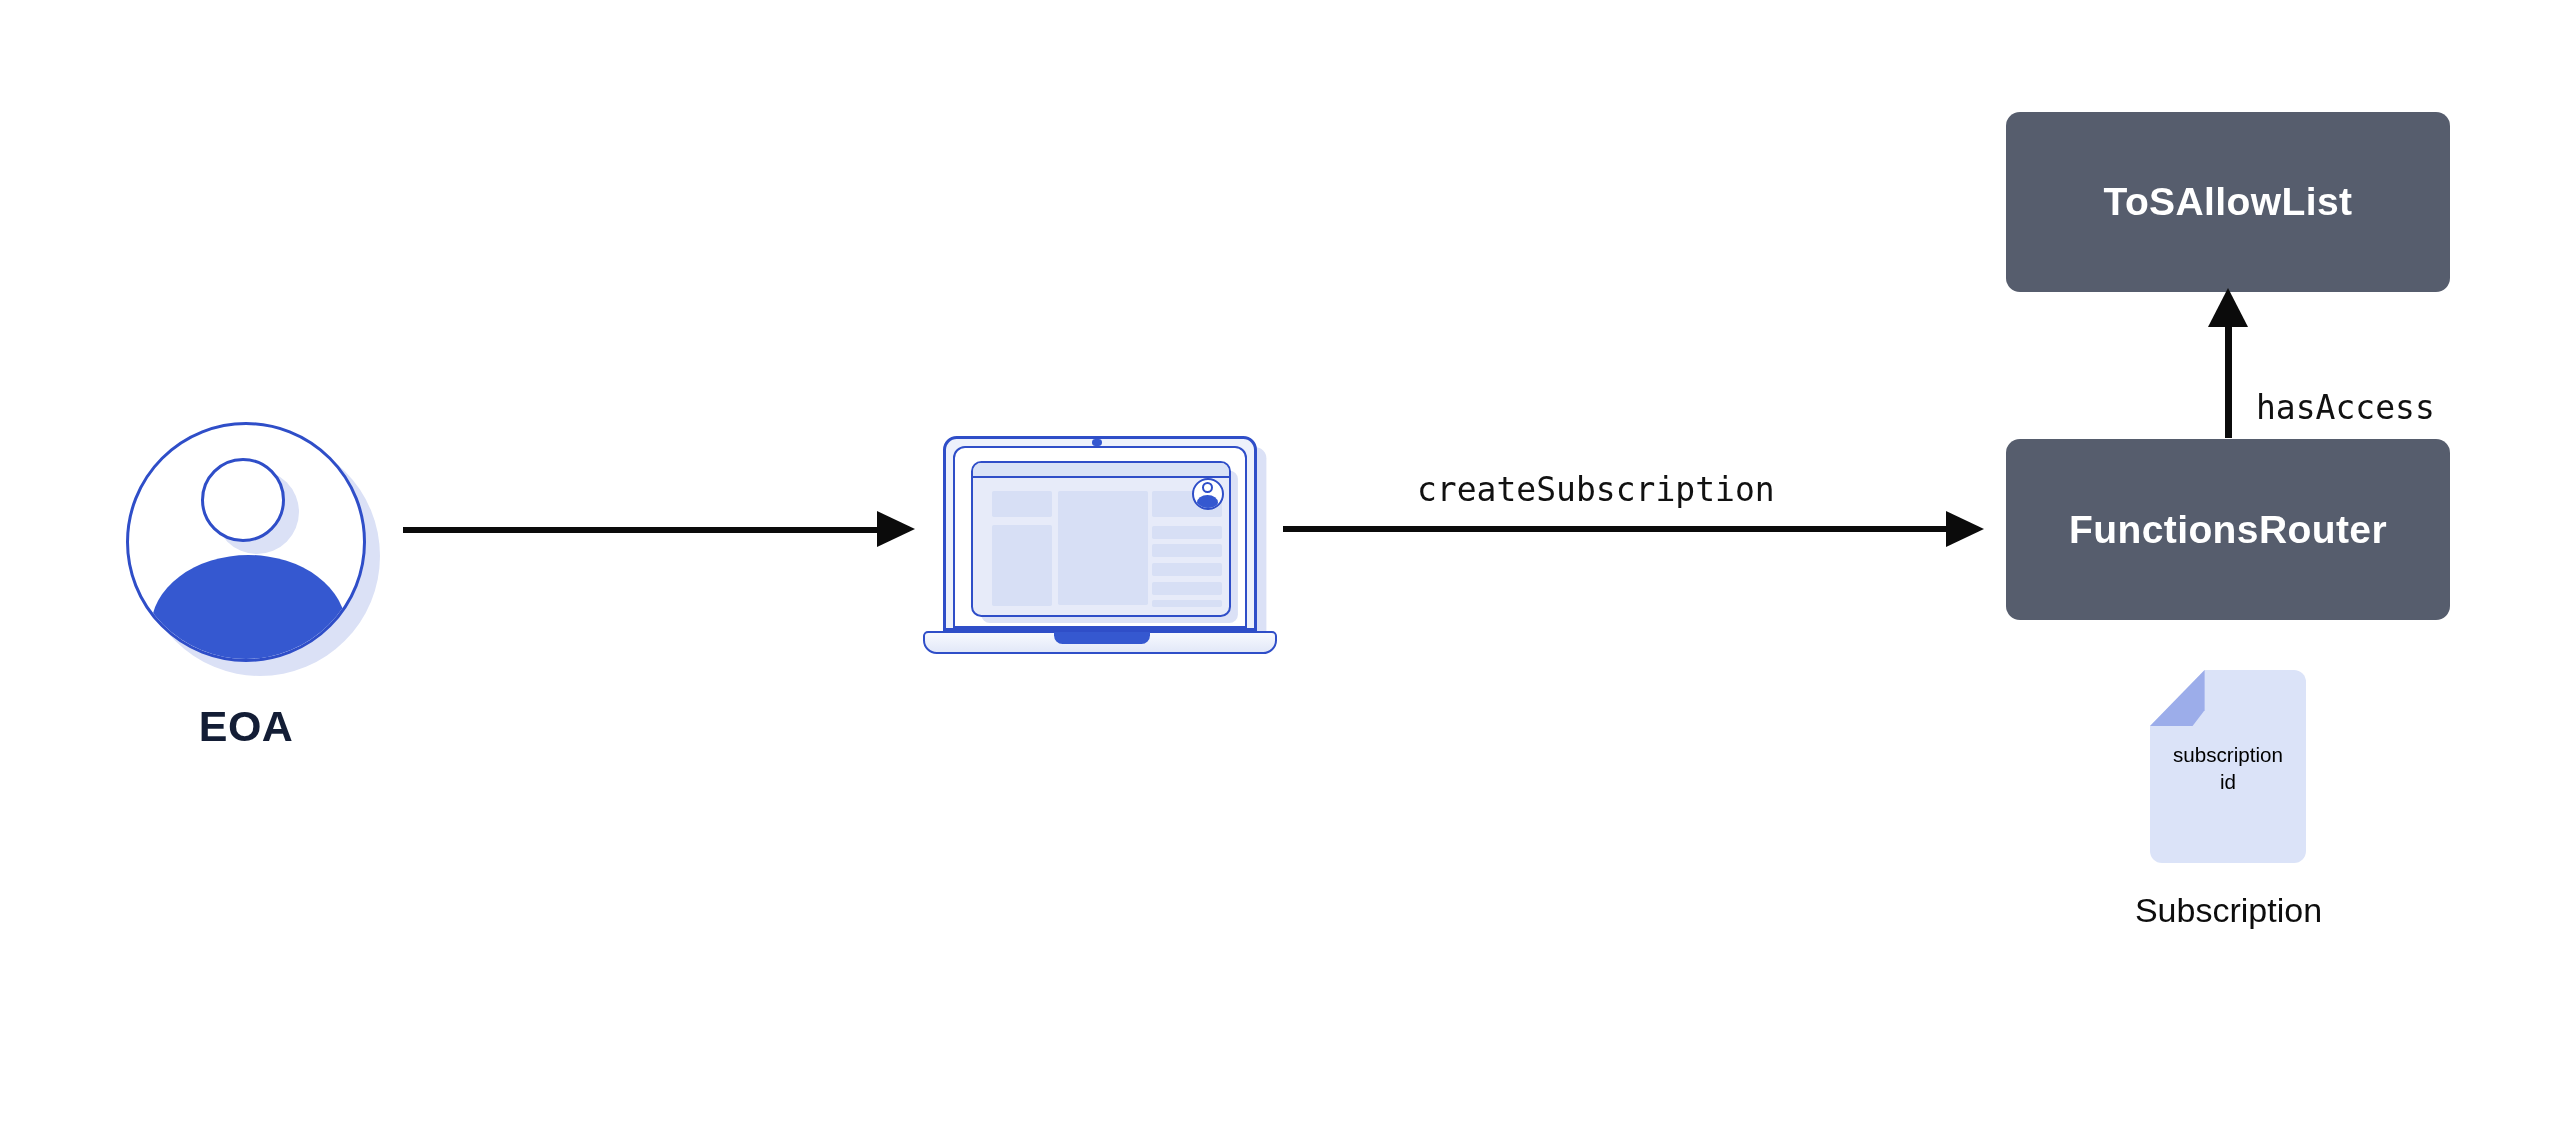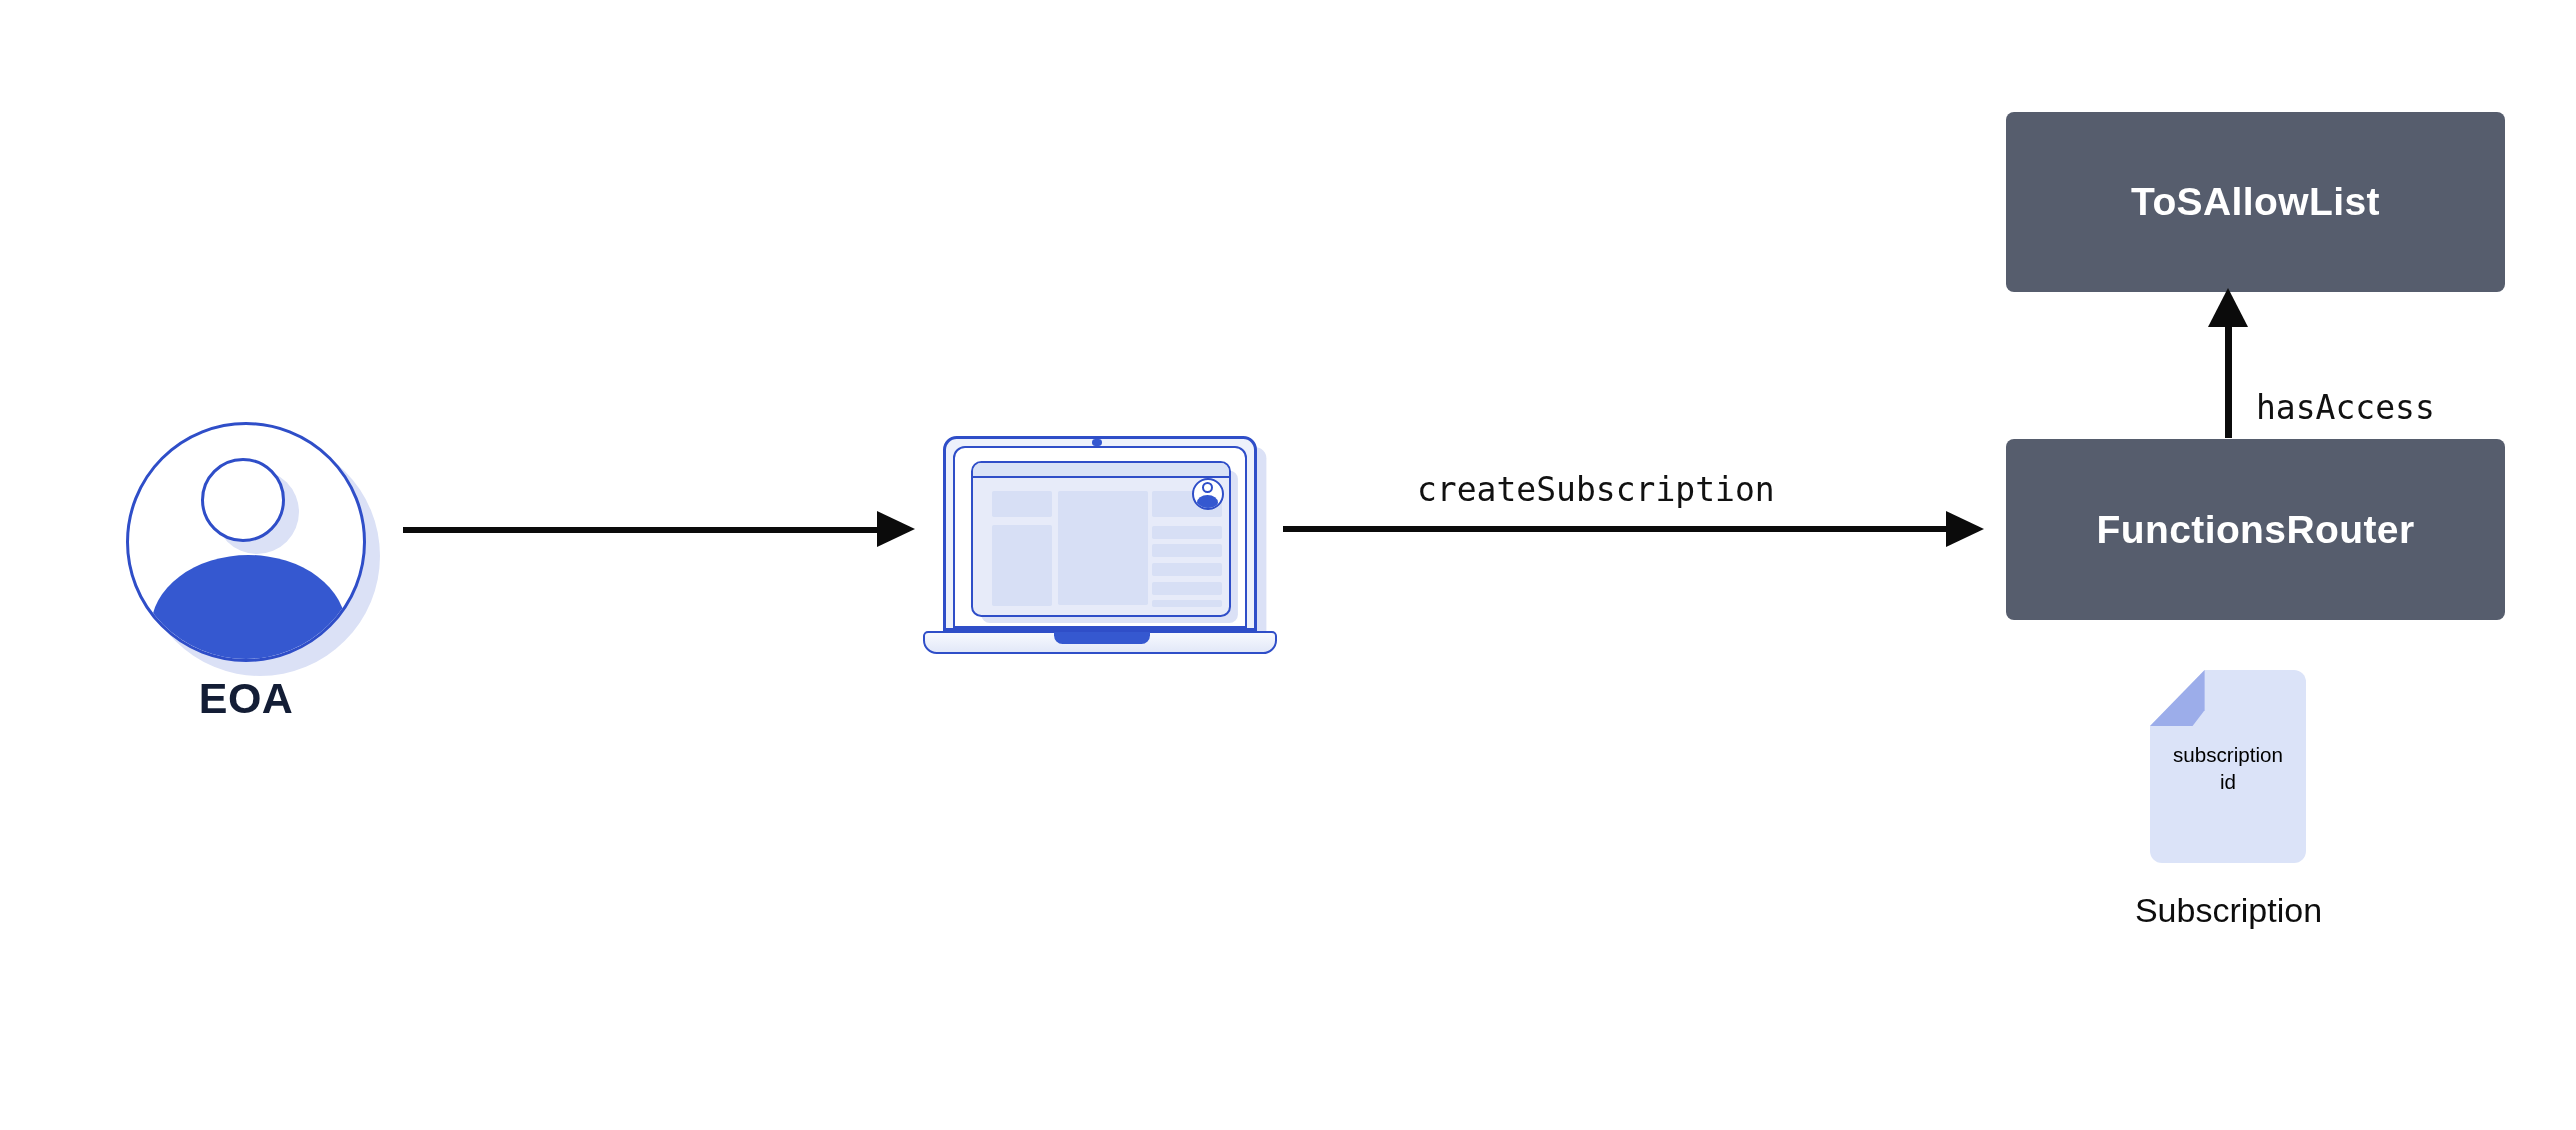--- a/index.html
+++ b/index.html
@@ -26,21 +26,21 @@
 
   
   .eoa-shadow{left:140px;top:436px;width:240px;height:240px;border-radius:50%;background:var(--shadow-blue);}
   .eoa-circle{left:126px;top:422px;width:240px;height:240px;border-radius:50%;background:#fff;
     border:3.4px solid var(--accent-blue);overflow:hidden;}
   .eoa-head-shadow{left:86px;top:45px;width:84px;height:84px;border-radius:50%;background:var(--shadow-blue);}
   .eoa-head{left:72px;top:33px;width:84px;height:84px;border-radius:50%;background:#fff;border:3.4px solid var(--accent-blue);}
   .eoa-body{left:22px;top:130px;width:195px;height:146px;border-radius:50%;background:var(--fill-blue);}
 
   .node-label{font-size:43px;font-weight:700;color:var(--label-navy);text-align:center;letter-spacing:0.4px;}
-  .eoa-label{left:92px;top:674px;width:308px;}
+  .eoa-label{left:92px;top:702px;width:308px;}
   .frontend-label{left:947px;top:690px;width:308px;}
 
   
   .h-line{height:6px;background:var(--arrow-black);}
   .h-head{width:0;height:0;border-top:18px solid transparent;border-bottom:18px solid transparent;
     border-left:38px solid var(--arrow-black);}
   .v-line{width:6.9px;background:var(--arrow-black);}
   .v-head{width:0;height:0;border-left:20.6px solid transparent;border-right:20.6px solid transparent;
     border-bottom:39px solid var(--arrow-black);}
   .mono-label{font-family:"DejaVu Sans Mono",monospace;font-size:33px;color:var(--mono-text);white-space:nowrap;}
@@ -70,21 +70,21 @@
   .bar-5{left:179px;top:137px;width:70px;height:6.9px;}
   .card-avatar{left:219px;top:14.6px;width:32px;height:32px;border-radius:50%;background:#fff;
     border:2.6px solid var(--accent-blue);overflow:hidden;}
   .card-avatar-head{left:7.7px;top:2.6px;width:11px;height:11px;border-radius:50%;background:#fff;border:2.6px solid var(--accent-blue);}
   .card-avatar-body{left:2.6px;top:15.4px;width:21.4px;height:15.4px;border-radius:50%;background:var(--fill-blue);}
   .laptop-base{left:923px;top:631px;width:354px;height:23px;border:2.6px solid var(--accent-blue);
     border-radius:5.1px 5.1px 13.7px 13.7px;background:linear-gradient(#f7f9fe,#e2e8f8);}
   .laptop-notch{left:129px;top:-0.9px;width:96px;height:12px;background:var(--fill-blue);border-radius:0 0 8.6px 8.6px;}
 
   
-  .contract-box{width:499px;background:var(--node-dark);border-radius:8px;
+  .contract-box{width:444px;background:var(--node-dark);border-radius:14px;
     display:flex;align-items:center;justify-content:center;}
   .tos-box{left:2006px;top:112px;height:180px;}
   .router-box{left:2006px;top:439px;height:181px;}
   .contract-label{font-size:39px;font-weight:700;color:var(--node-text);letter-spacing:0.4px;}
 
   
   .doc{left:2150px;top:670px;width:156px;height:193px;}
   .doc-sheet{left:0;top:0;right:0;bottom:0;background:var(--doc-fill);border-radius:12px;
     clip-path:polygon(35% 0,100% 0,100% 100%,0 100%,0 29%);}
   .doc-fold{left:0;top:0;width:35%;height:29%;background:var(--doc-fold);

